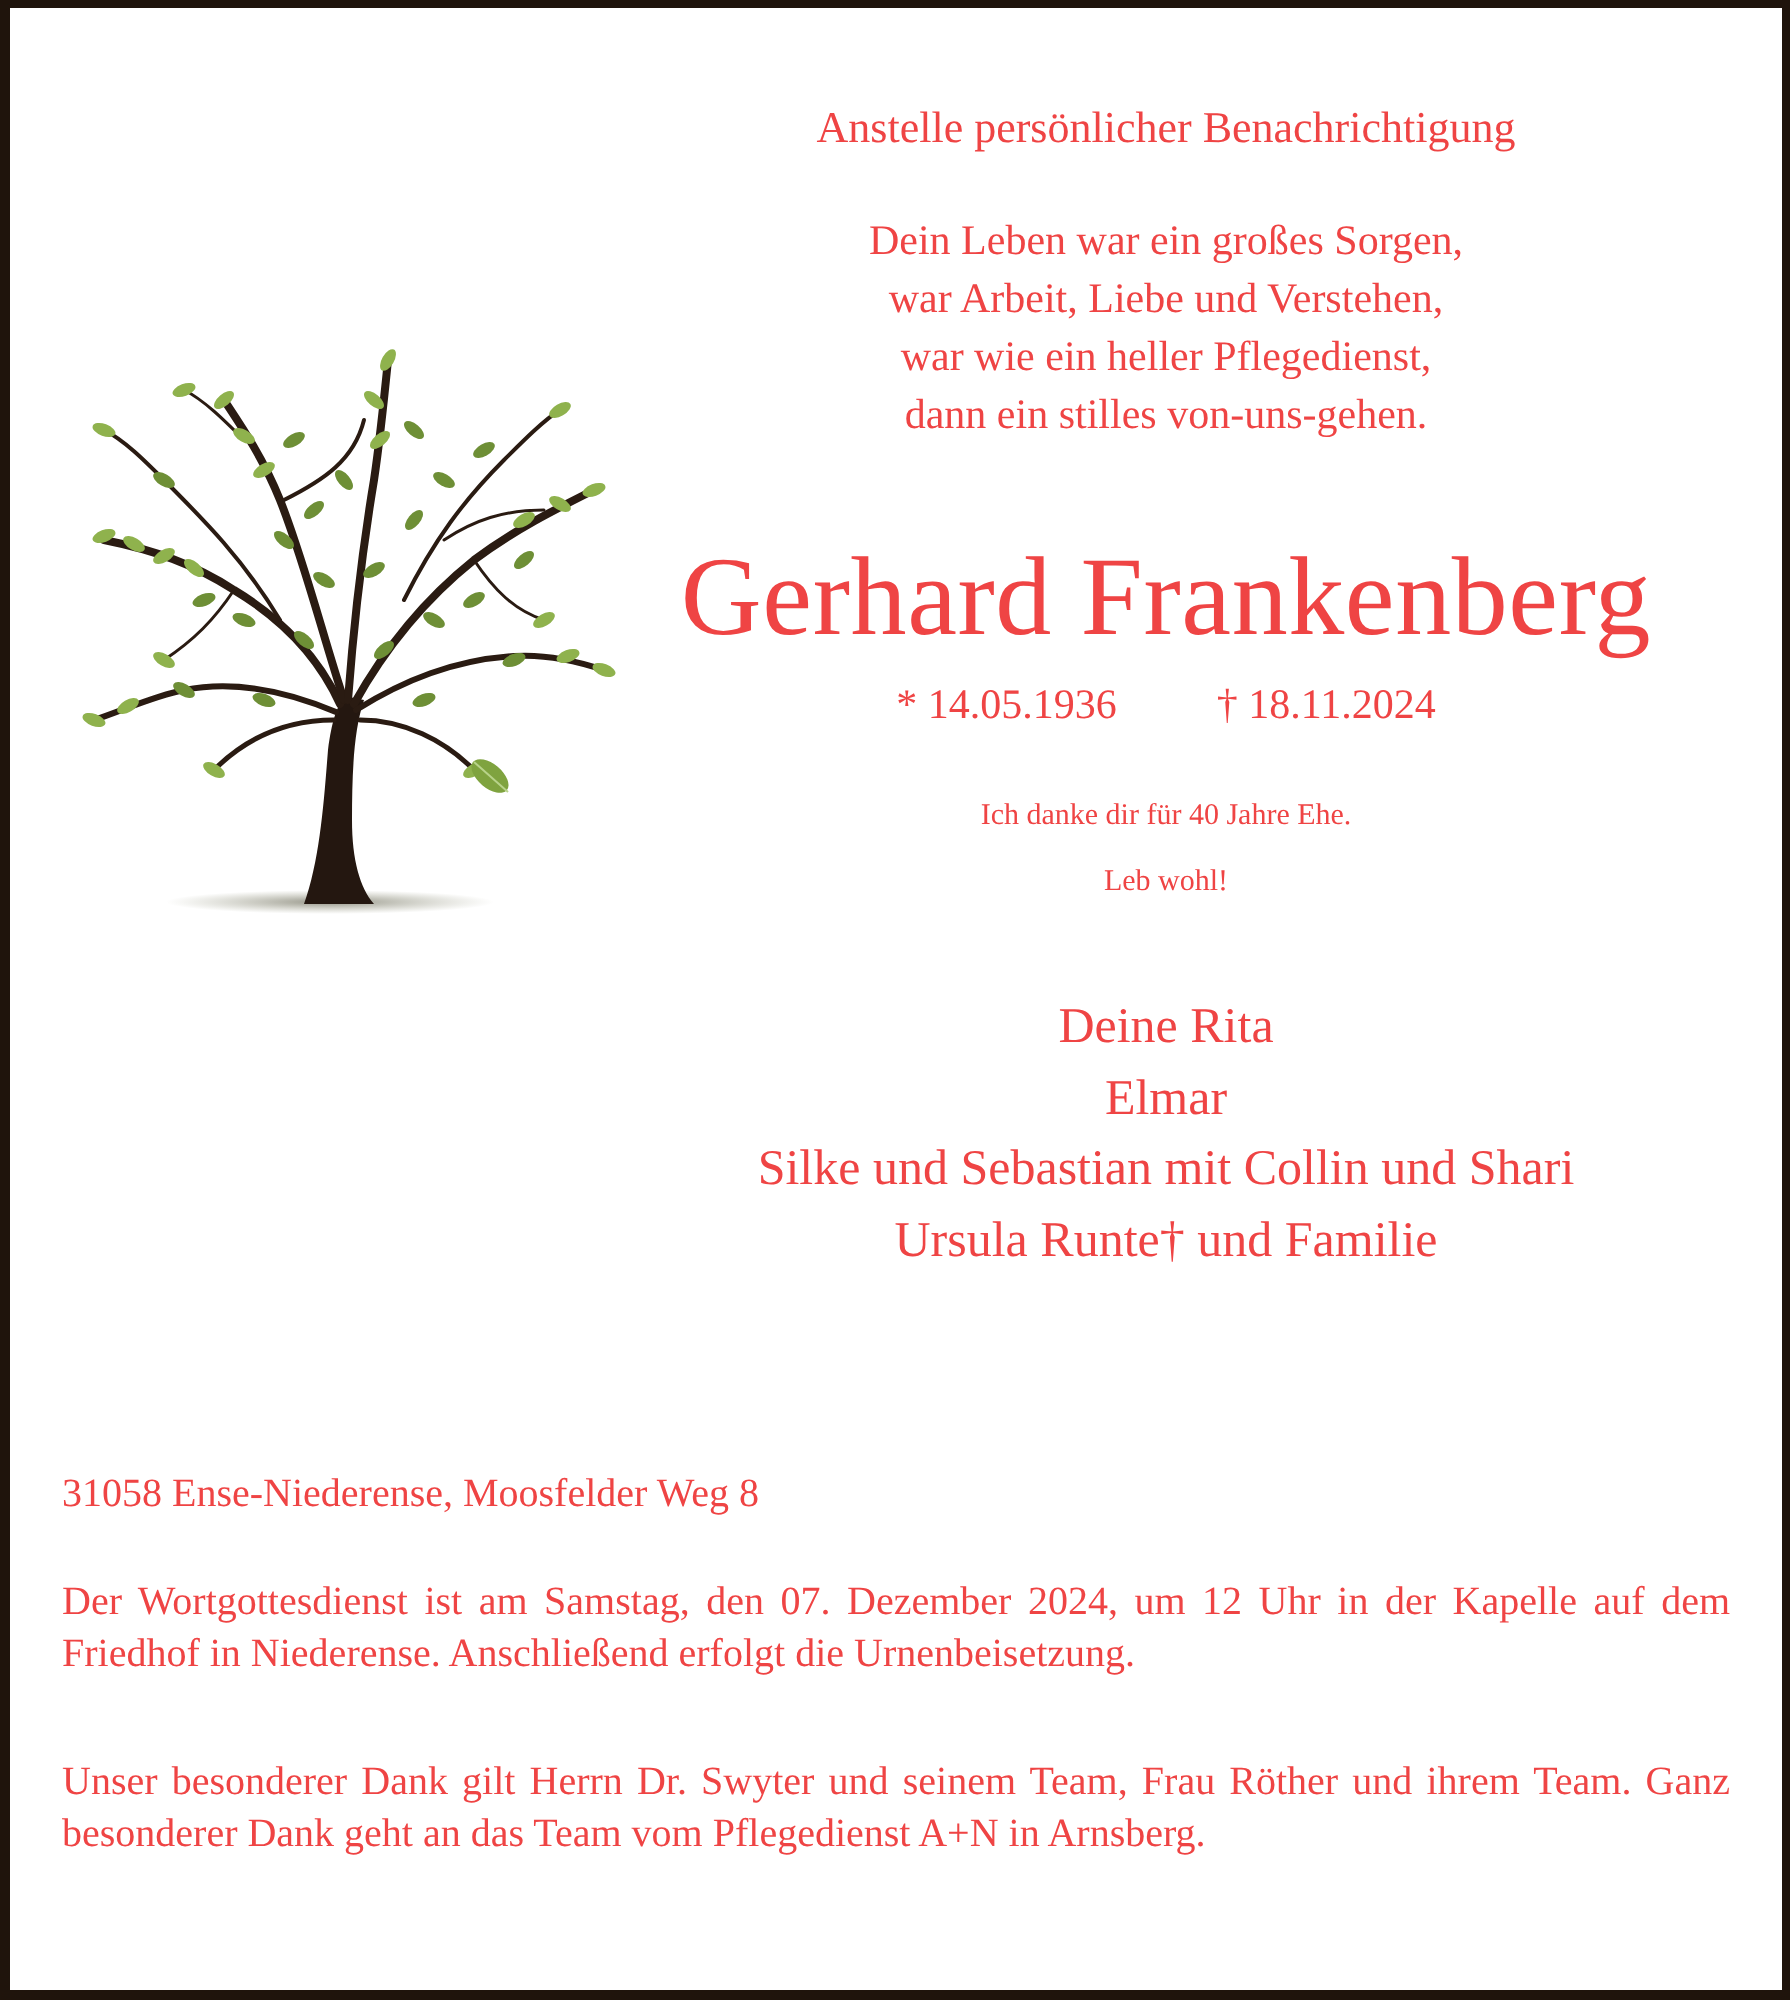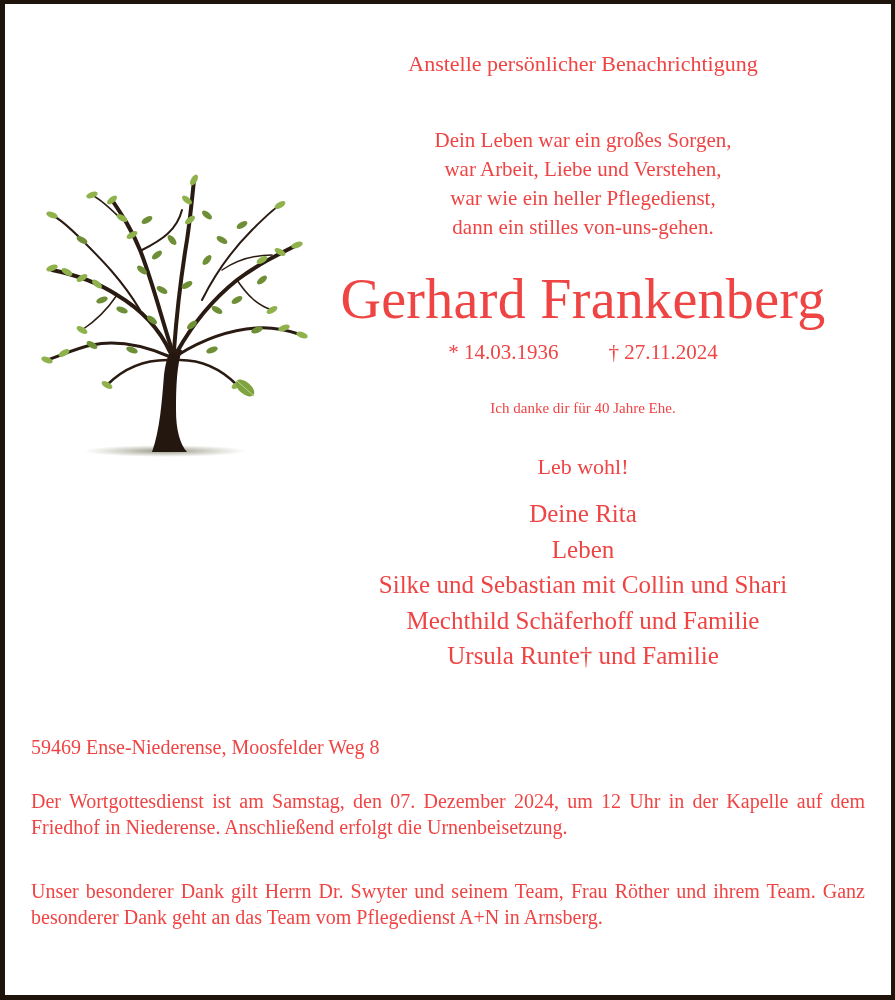--- a/index.html
+++ b/index.html
@@ -7,28 +7,28 @@
   .frame {
     position:absolute; left:0; top:0; width:895px; height:1000px; box-sizing:border-box;
     border-style:solid; border-color:#1f140c;
     border-width:4px 4px 5px 5px; background:#fff;
   }
   .serif { font-family: Liberation Serif, serif; color:#ef4444; }
   .center-col {
     position:absolute; left:318px; width:530px; text-align:center;
   }
   .heading { top:49px; font-size:22px; line-height:30px; }
-  .poem { top:126px; font-size:21px; line-height:29px; }
+  .poem { top:106px; font-size:21px; line-height:29px; }
   .poem div { white-space:nowrap; }
   .name { top:266px; font-size:56px; line-height:66px; letter-spacing:0.3px; }
   .dates { top:337px; font-size:21px; line-height:30px; }
   .dates span { display:inline-block; }
   .dates .gap { width:50px; }
   .thanks { top:393px; font-size:15px; line-height:30px; }
-  .farewell { top:452px; font-size:22px; line-height:30px; }
+  .farewell { top:426px; font-size:15px; line-height:30px; }
   .family { top:496px; font-size:25px; line-height:35.5px; }
   .family div { white-space:nowrap; }
   .address { position:absolute; left:31px; top:734px; font-size:20px; line-height:26px; }
   .para { position:absolute; left:31px; width:834px; font-size:20px; line-height:26px; text-align:justify; }
   .para1 { top:788px; }
   .para2 { top:878px; }
   .tree { position:absolute; left:22px; top:160px; width:300px; height:310px; }
 </style>
 </head>
 <body>
@@ -124,32 +124,31 @@
 <div class="serif center-col poem">
   <div>Dein Leben war ein großes Sorgen,</div>
   <div>war Arbeit, Liebe und Verstehen,</div>
   <div>war wie ein heller Pflegedienst,</div>
   <div>dann ein stilles von-uns-gehen.</div>
 </div>
 
 <div class="serif center-col name">Gerhard Frankenberg</div>
 
 <div class="serif center-col dates">
-  <span>* 14.03.1936</span><span class="gap"></span><span>† 27.11.2024</span>
+  <span>* 14.05.1936</span><span class="gap"></span><span>† 18.11.2024</span>
 </div>
 
 <div class="serif center-col thanks">Ich danke dir für 40 Jahre Ehe.</div>
 
 <div class="serif center-col farewell">Leb wohl!</div>
 
 <div class="serif center-col family">
   <div>Deine Rita</div>
-  <div>Leben</div>
+  <div>Elmar</div>
   <div>Silke und Sebastian mit Collin und Shari</div>
-  <div>Mechthild Schäferhoff und Familie</div>
   <div>Ursula Runte† und Familie</div>
 </div>
 
-<div class="serif address">59469 Ense-Niederense, Moosfelder Weg 8</div>
+<div class="serif address">31058 Ense-Niederense, Moosfelder Weg 8</div>
 
 <div class="serif para para1">Der Wortgottesdienst ist am Samstag, den 07. Dezember 2024, um 12 Uhr in der Kapelle auf dem Friedhof in Niederense. Anschließend erfolgt die Urnenbeisetzung.</div>
 
 <div class="serif para para2">Unser besonderer Dank gilt Herrn Dr. Swyter und seinem Team, Frau Röther und ihrem Team. Ganz besonderer Dank geht an das Team vom Pflegedienst A+N in Arnsberg.</div>
 
 </body></html>

